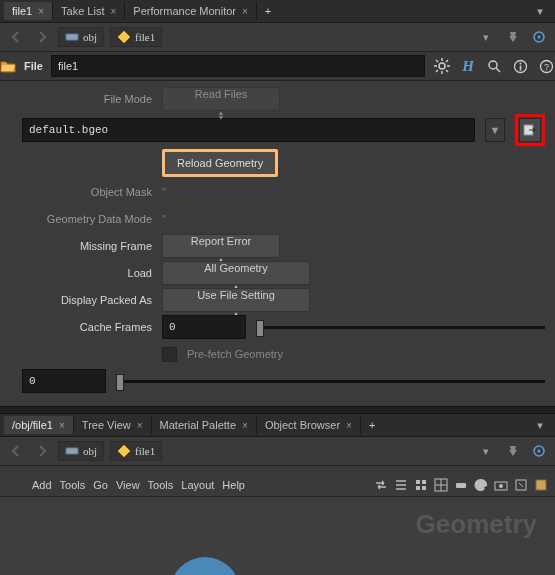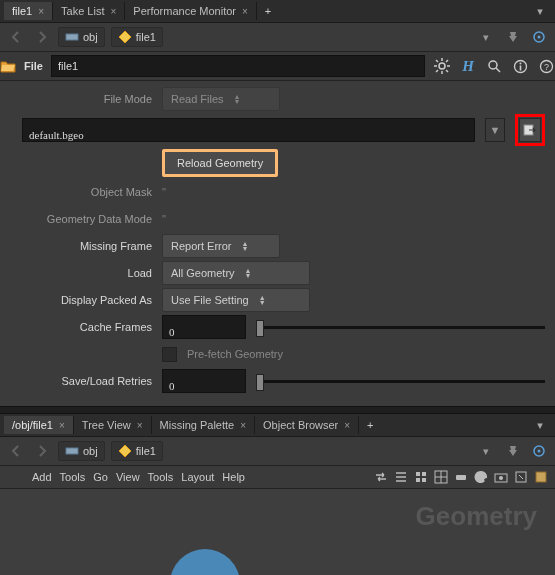--- a/index.html
+++ b/index.html
@@ -23,49 +23,49 @@
   .tab{display:flex;align-items:center;gap:6px;padding:3px 8px;color:#bfbfbf;border-right:1px solid #1a1a1a;background:#2c2c2c;position:relative;}
   .tab.active{background:#3f3f3f;color:#e6e6e6;}
   .tab-x{color:#999;font-size:10px;}
   .tab-plus{padding:2px 8px;color:#ccc;}
   .pin-area{margin-left:auto;display:flex;gap:4px;padding-right:6px;align-items:center;}
   .ic-18{width:18px;height:18px;display:flex;align-items:center;justify-content:center;color:#c8c8c8;}
   .pinned{color:#a8a8a8;}
   .navrow{display:flex;align-items:center;background:#3a3a3a;height:28px;padding:0 6px;gap:6px;border-bottom:1px solid #222;}
   .nav-btn{width:20px;height:20px;display:flex;align-items:center;justify-content:center;color:#aaa;}
   .nav-btn.dis{opacity:.35;}
-  .path-seg{display:flex;align-items:center;gap:4px;padding:2px 6px;border:1px solid #2b2b2b;background:#333;border-radius:2px;}
+  .path-seg{display:flex;align-items:center;gap:4px;padding:2px 6px;border:1px solid #2b2b2b;background:#333;border-radius:2px;font-family:Liberation Serif, serif;}
   .rombi{width:14px;height:14px;}
   .spacer{flex:1;}
   .darrow{width:14px;color:#999;}
   .header-op{display:flex;align-items:center;gap:8px;background:#383838;height:28px;padding:0 0;border-bottom:1px solid #222;}
   .op-icon{width:18px;height:18px;}
   .op-label{font-weight:bold;color:#ddd;}
   .op-namefield{flex:1;background:#1a1a1a;border:1px solid #111;height:20px;padding:0 6px;color:#ddd;display:flex;align-items:center;}
   .op-tools{display:flex;gap:8px;align-items:center;}
   .parm-area{background:#3b3b3b;padding:6px 10px 10px 22px;}
   .parm-row{display:flex;align-items:center;min-height:24px;gap:10px;margin-bottom:3px;}
   .parm-label{width:130px;text-align:right;color:#9a9a9a;font-size:11px;}
   .parm-label.on{color:#d8d8d8;}
-  .combo{display:flex;align-items:center;background:#4b4b4b;border:1px solid #333;height:22px;padding:0 8px;gap:10px;border-radius:2px;min-width:100px;}
+  .combo{display:flex;align-items:center;background:#4b4b4b;border:1px solid #333;height:22px;padding:0 8px;gap:10px;border-radius:2px;min-width:100px;flex-direction:column;}
   .combo.dis{opacity:.55;}
   .combo .sortarrows{display:flex;flex-direction:column;line-height:5px;font-size:7px;color:#bbb;}
-  .txtfield{flex:1;background:#1b1b1b;border:1px solid #111;height:22px;display:flex;align-items:flex-end;padding:0 6px;color:#ddd;font-family:Liberation Serif, serif;font-size:11px;}
+  .txtfield{flex:1;background:#1b1b1b;border:1px solid #111;height:22px;display:flex;align-items:center;padding:0 6px;color:#ddd;font-family:Liberation Mono, monospace;font-size:11px;}
   .txtfield.small{flex:0 0 70px;}
   .drop-btn{width:18px;height:22px;background:#3b3b3b;border:1px solid #222;display:flex;align-items:center;justify-content:center;color:#999;}
   .browse-btn{width:20px;height:22px;background:#4a4a4a;border:1px solid #2a2a2a;display:flex;align-items:center;justify-content:center;color:#ccc;}
   .hl-box{border:3px solid var(--highlight);padding:1px;}
   .button{background:#4b4b4b;border:3px solid #fdba74;height:22px;padding:0 12px;display:flex;align-items:center;border-radius:2px;color:#ddd;}
   .chk{width:13px;height:13px;border:1px solid #222;background:#2b2b2b;}
   .chk-label{color:#888;font-size:11px;}
   .slider{flex:1;height:22px;position:relative;display:flex;align-items:center;}
   .slider-track{height:3px;background:#111;width:100%;position:relative;}
   .slider-thumb{position:absolute;left:0;top:-6px;width:6px;height:15px;background:#888;border:1px solid #222;}
   .divider-h{height:6px;background:#1f1f1f;border-top:1px solid #111;border-bottom:1px solid #111;}
-  .menu-row{display:flex;align-items:center;background:#3a3a3a;height:22px;padding:0 6px;gap:8px;border-bottom:1px solid #222;}
+  .menu-row{display:flex;align-items:center;background:#3a3a3a;height:22px;padding:0 6px;gap:8px;border-bottom:1px solid #222;margin-top:8px;}
   .menu-row span{color:#ccc;font-size:11px;}
   .toolrow{display:flex;gap:4px;align-items:center;}
   .mini-ic{width:16px;height:16px;display:flex;align-items:center;justify-content:center;color:#c4c4c4;}
   .nodeview{flex:1;background:#3e3e3e;position:relative;overflow:hidden;}
   .nodeview .label-bg{position:absolute;right:18px;top:12px;color:#575757;font-size:26px;font-weight:bold;}
   .node{position:absolute;left:170px;top:60px;display:flex;flex-direction:column;align-items:center;}
   .node-ring{width:70px;height:70px;border-radius:50%;background:#4a88b8;display:flex;align-items:center;justify-content:center;position:relative;}
   svg{display:block;}
   .folder-svg{width:16px;height:14px;}
 </style>
@@ -268,21 +268,20 @@
         </div>
   </div>
 
   <div class="parm-row">
     <div class="parm-label"></div>
     <div class="chk"></div>
     <span class="chk-label">Pre-fetch Geometry</span>
   </div>
 
   <div class="parm-row">
-    <div class="parm-label on">Save/Load Retries</div>
     <div class="txtfield small">
           <span>0</span>
         </div>
     <div class="slider">
           <div class="slider-track">
             <div class="slider-thumb"></div>
           </div>
         </div>
   </div>
 </div>
@@ -292,21 +291,21 @@
 <div class="tabstrip">
   <div class="tab active">
         <span>/obj/file1</span>
         <span class="tab-x">×</span>
       </div>
   <div class="tab">
         <span>Tree View</span>
         <span class="tab-x">×</span>
       </div>
   <div class="tab">
-        <span>Missing Palette</span>
+        <span>Material Palette</span>
         <span class="tab-x">×</span>
       </div>
   <div class="tab">
         <span>Object Browser</span>
         <span class="tab-x">×</span>
       </div>
   <div class="tab-plus">+</div>
   <div class="pin-area">
         <div class="ic-18 pinned">▾</div>
       </div>

